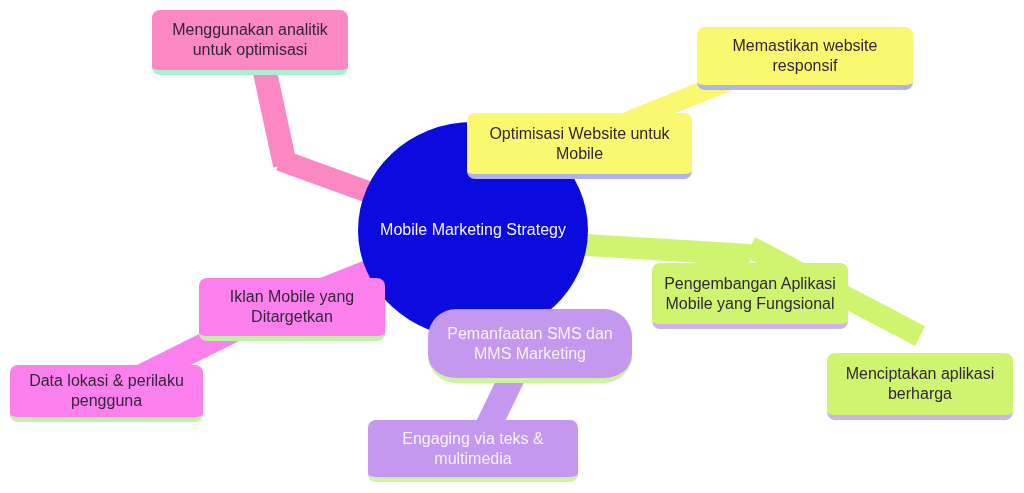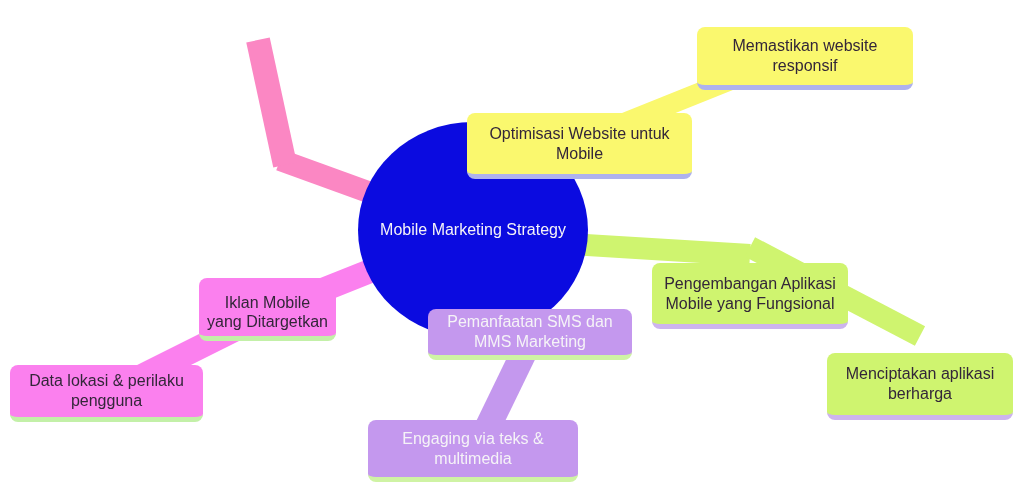--- a/index.html
+++ b/index.html
@@ -25,23 +25,23 @@
   .lime    {background:#cff46f;border-bottom:5px solid #cdb4ee;margin-top:48px;}
   .purple  {background:#c498ee;border-bottom:5px solid #cff3a4;color:#f5f3f7;}
 
   
   #n-menggunakan {left:152px;top:10px;  width:196px;height:65px;}
   #n-analisis    {left:164px;top:130px; width:233px;height:63px;}
   #n-memastikan  {left:697px;top:27px;  width:216px;height:63px;}
   #n-optimisasi  {left:467px;top:113px; width:225px;height:66px;}
   #n-pengembangan{left:652px;top:215px; width:196px;height:66px;}
   #n-menciptakan {left:827px;top:305px; width:186px;height:67px;}
-  #n-iklan       {left:199px;top:278px; width:137px;height:63px;align-items:flex-end;}
+  #n-iklan       {left:199px;top:278px; width:186px;height:63px;}
   #n-datalokasi  {left:10px; top:365px; width:193px;height:57px;}
-  #n-pemanfaatan {left:428px;top:309px; width:204px;height:51px;}
+  #n-pemanfaatan {left:428px;top:309px; width:204px;height:74px;border-radius:28px;}
   #n-engaging    {left:368px;top:420px; width:210px;height:62px;justify-content:flex-end;}
   #n-center      {left:358px;top:122px; width:230px;height:216px;}
 </style>
 </head>
 <body>
 
 <div id="canvas">
 
   <svg class="connectors" width="1024" height="493" viewBox="0 0 1024 493">
 
@@ -58,20 +58,23 @@
     <line x1="280" y1="307" x2="106" y2="394" stroke="#fb80ee" stroke-width="24"></line>
 
     <line x1="473" y1="230" x2="530" y2="340" stroke="#c498ee" stroke-width="24"></line>
     <line x1="530" y1="340" x2="467" y2="470" stroke="#c498ee" stroke-width="26"></line>
   </svg>
 
   <div id="n-center" class="center-node">
     <span>Mobile Marketing Strategy</span>
   </div>
 
+  <div id="n-menggunakan" class="node pink">
+    <span>Menggunakan analitik untuk optimisasi</span>
+  </div>
 
 
   <div id="n-memastikan" class="node yellow">
     <span>Memastikan website responsif</span>
   </div>
 
   <div id="n-optimisasi" class="node yellow">
     <span>Optimisasi Website untuk Mobile</span>
   </div>
 

